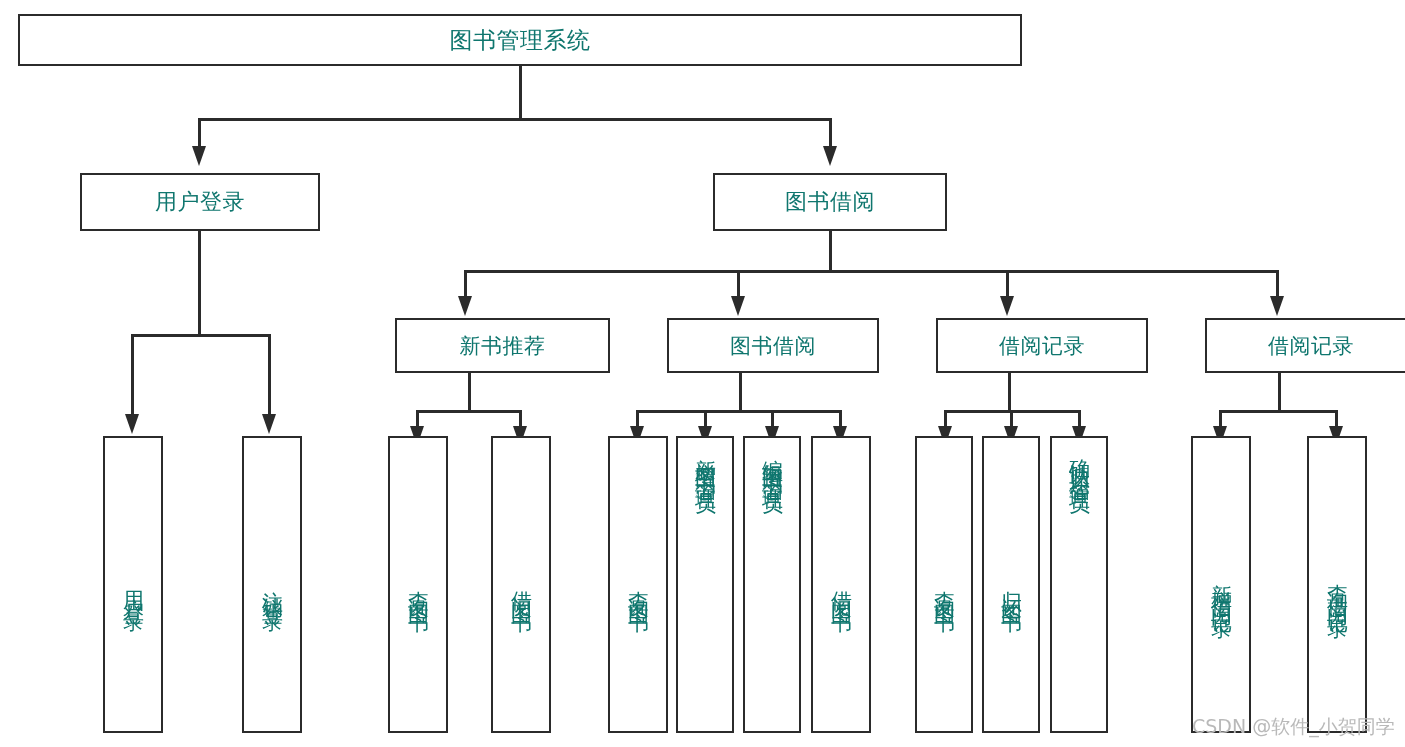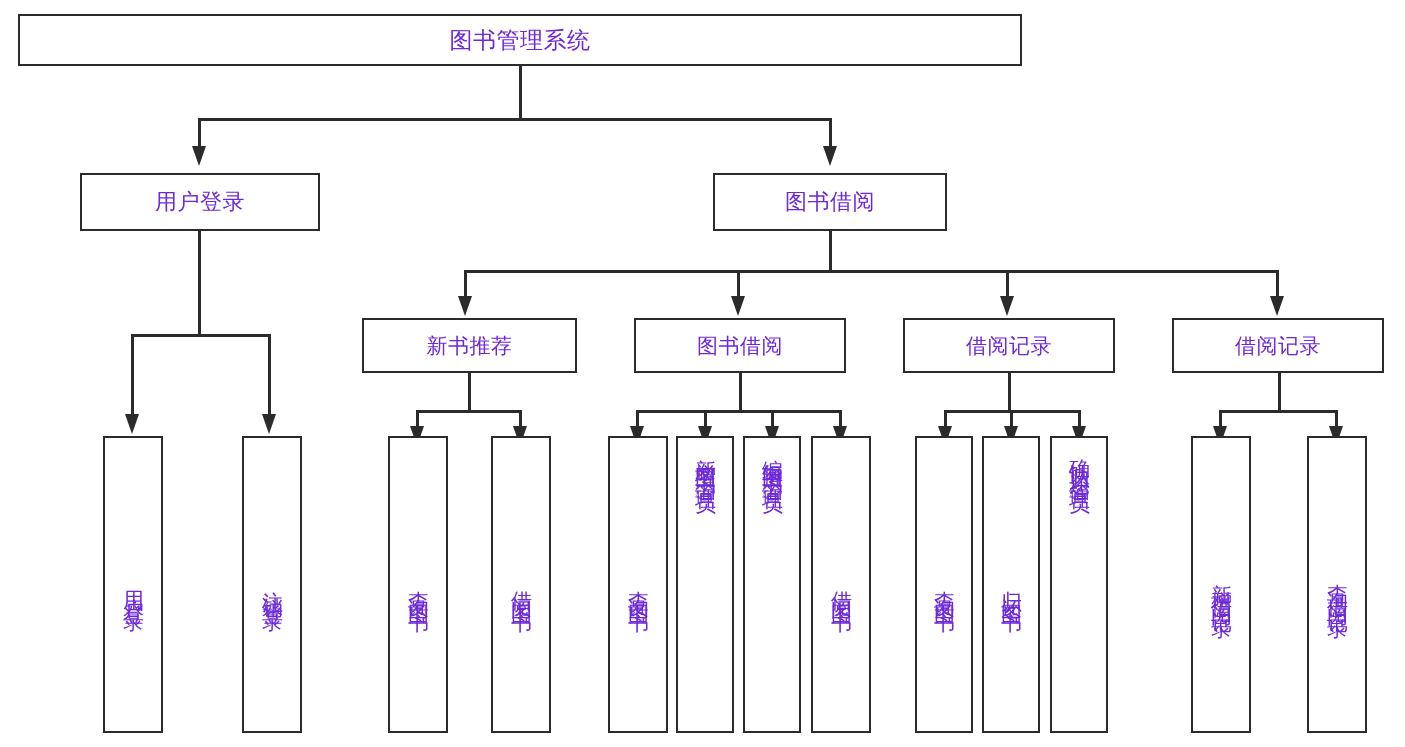--- a/index.html
+++ b/index.html
@@ -20,31 +20,32 @@
   }
   
   .node {
     position: absolute;
     box-sizing: border-box;
     border: 2px solid #2b2b2b;
     background: #ffffff;
     display: flex;
     align-items: center;
     justify-content: center;
-    color: #6d28d9;
+    color: #0f766e;
     letter-spacing: 0.5px;
   }
   .node.root {
     font-size: 23px;
   }
   .node.level2 {
     font-size: 22px;
   }
   .node.level3 {
     font-size: 21px;
+    margin-left: 33px;
   }
   
   .node.leaf {
     writing-mode: vertical-rl;
     text-orientation: upright;
     -webkit-writing-mode: vertical-rl;
     font-size: 21px;
     line-height: 1;
     letter-spacing: 7px;
     padding-top: 6px;
@@ -165,14 +166,15 @@
   <div class="node leaf tall-label" style="left:743px; top:436px; width:58px; height:297px;">编辑图书（管理员）</div>
   <div class="node leaf" style="left:811px; top:436px; width:60px; height:297px;">借阅图书</div>
 
   <div class="node leaf" style="left:915px; top:436px; width:58px; height:297px;">查询图书</div>
   <div class="node leaf" style="left:982px; top:436px; width:58px; height:297px;">归还图书</div>
   <div class="node leaf tall-label" style="left:1050px; top:436px; width:58px; height:297px;">确认归还（管理员）</div>
 
   <div class="node leaf" style="left:1191px; top:436px; width:60px; height:297px;">新增借阅记录</div>
   <div class="node leaf" style="left:1307px; top:436px; width:60px; height:297px;">查询借阅记录</div>
 
+  <div id="watermark" style="left:1192px; top:714px;">CSDN @软件_小贺同学</div>
 
 </div>
 
 </body></html>

